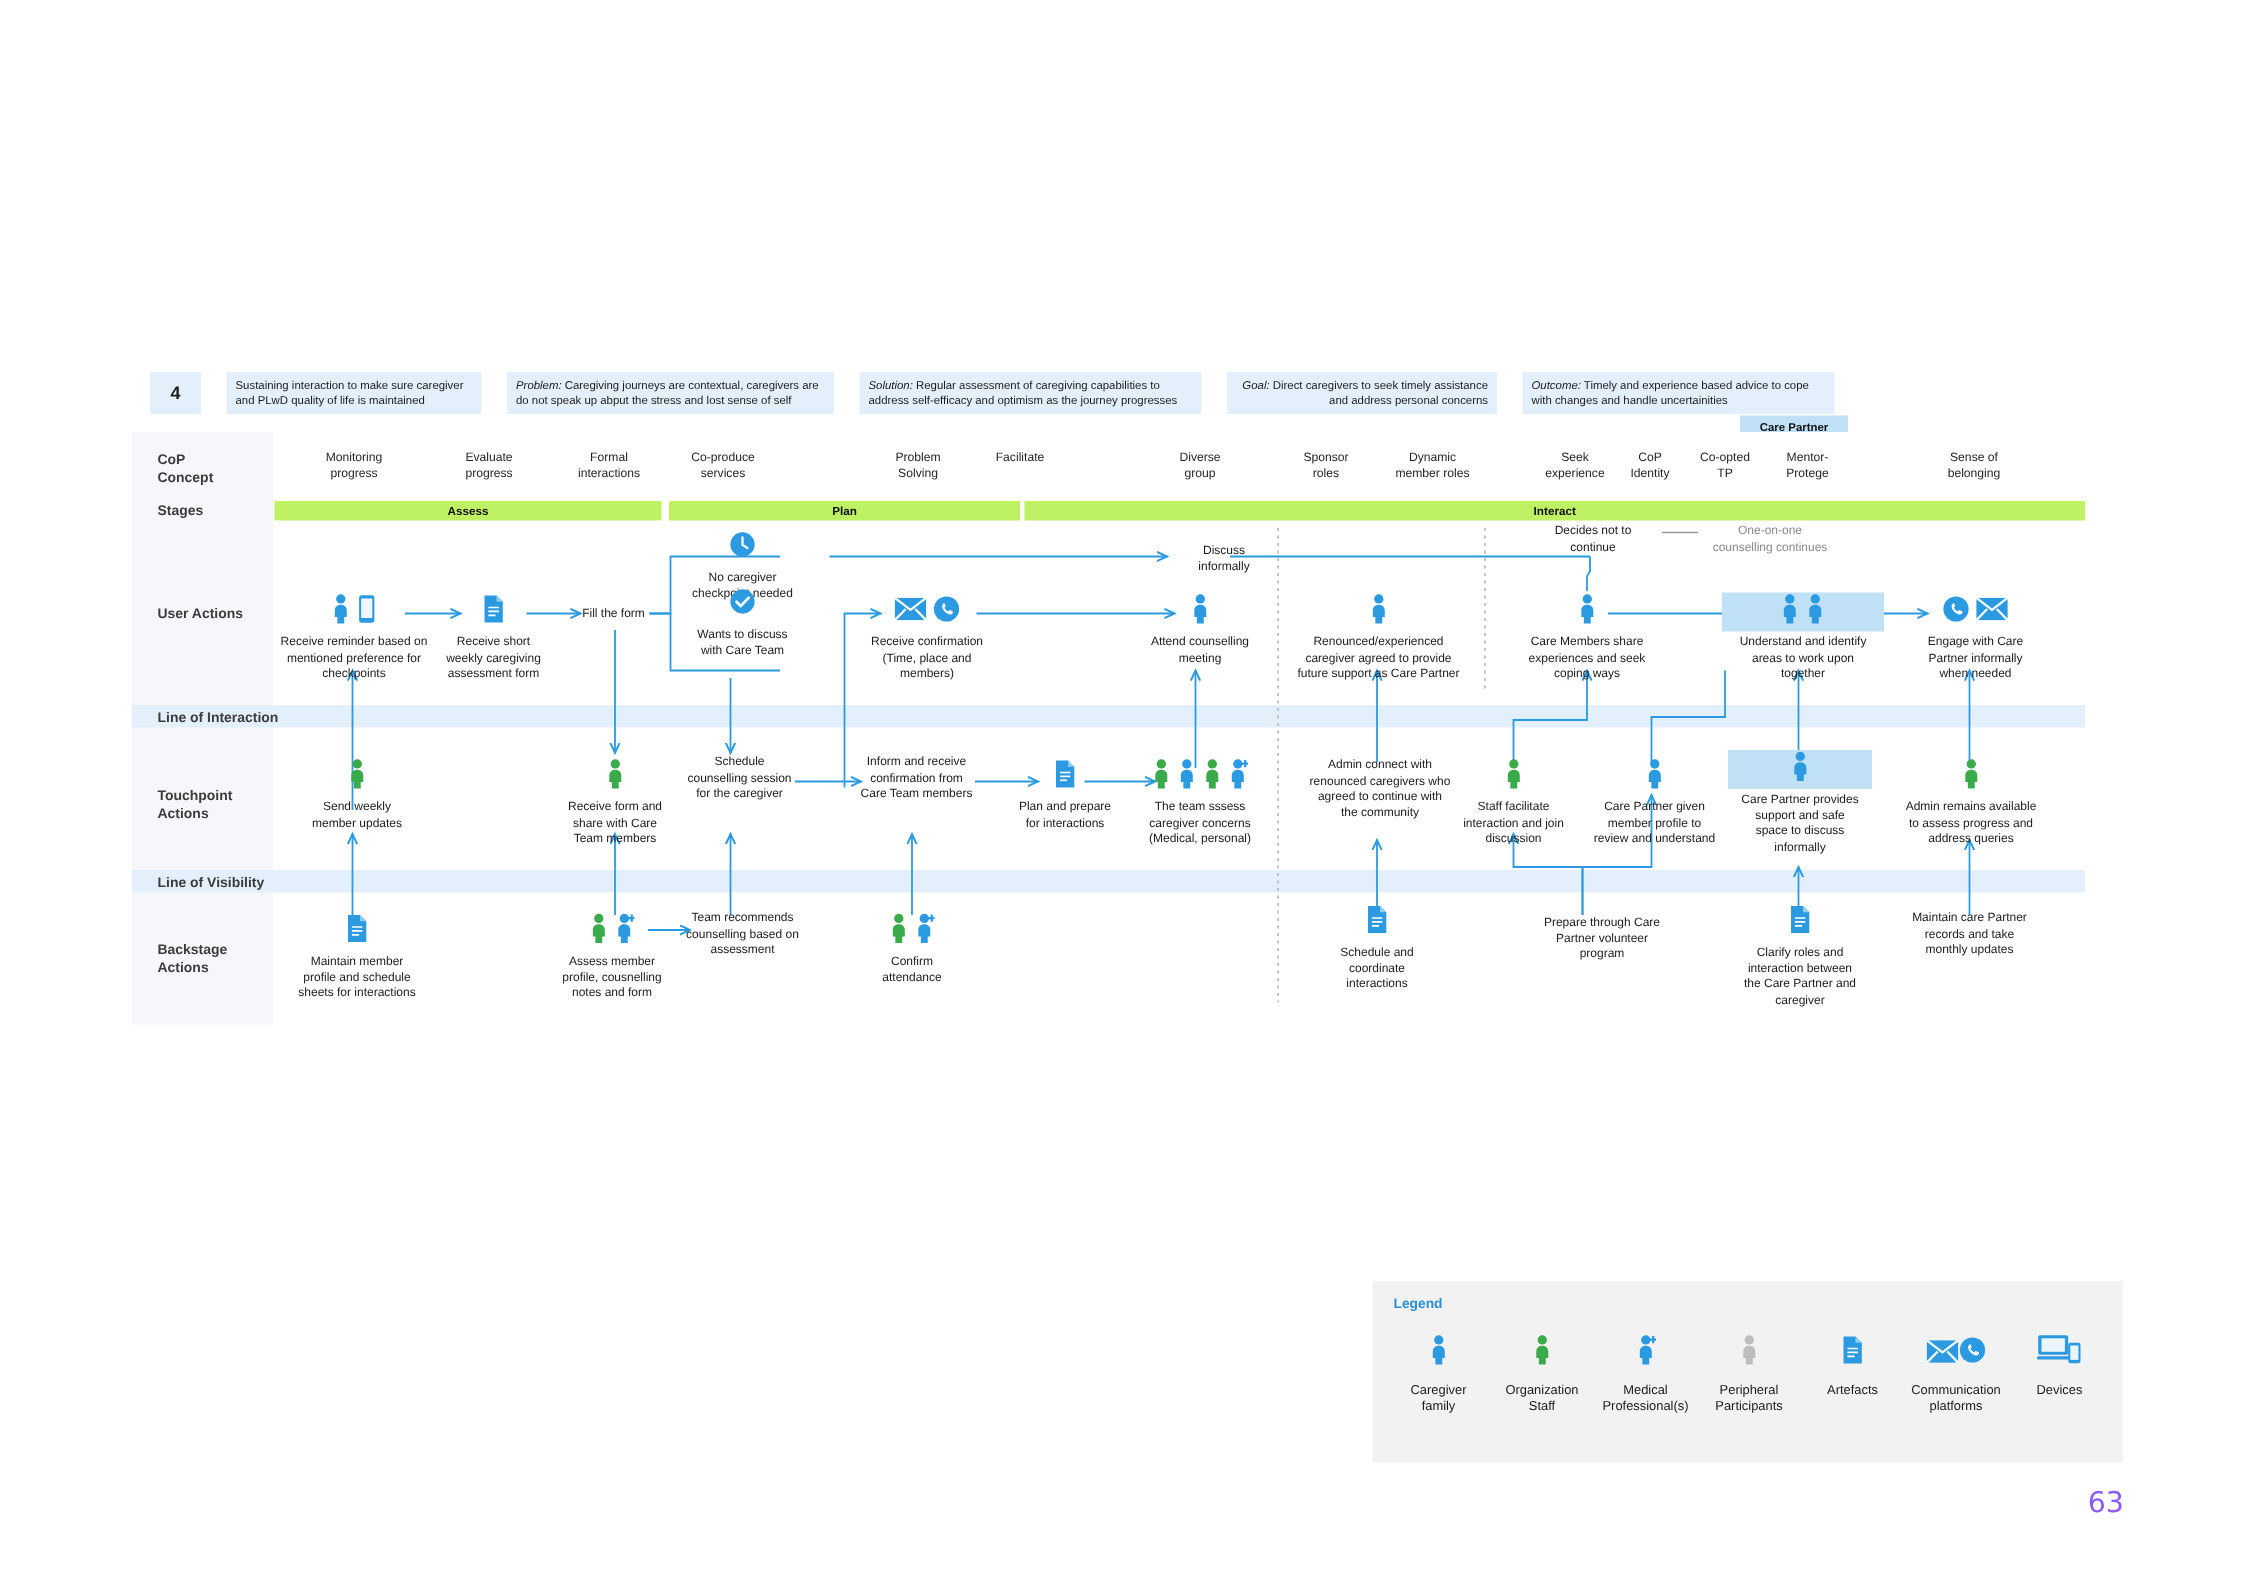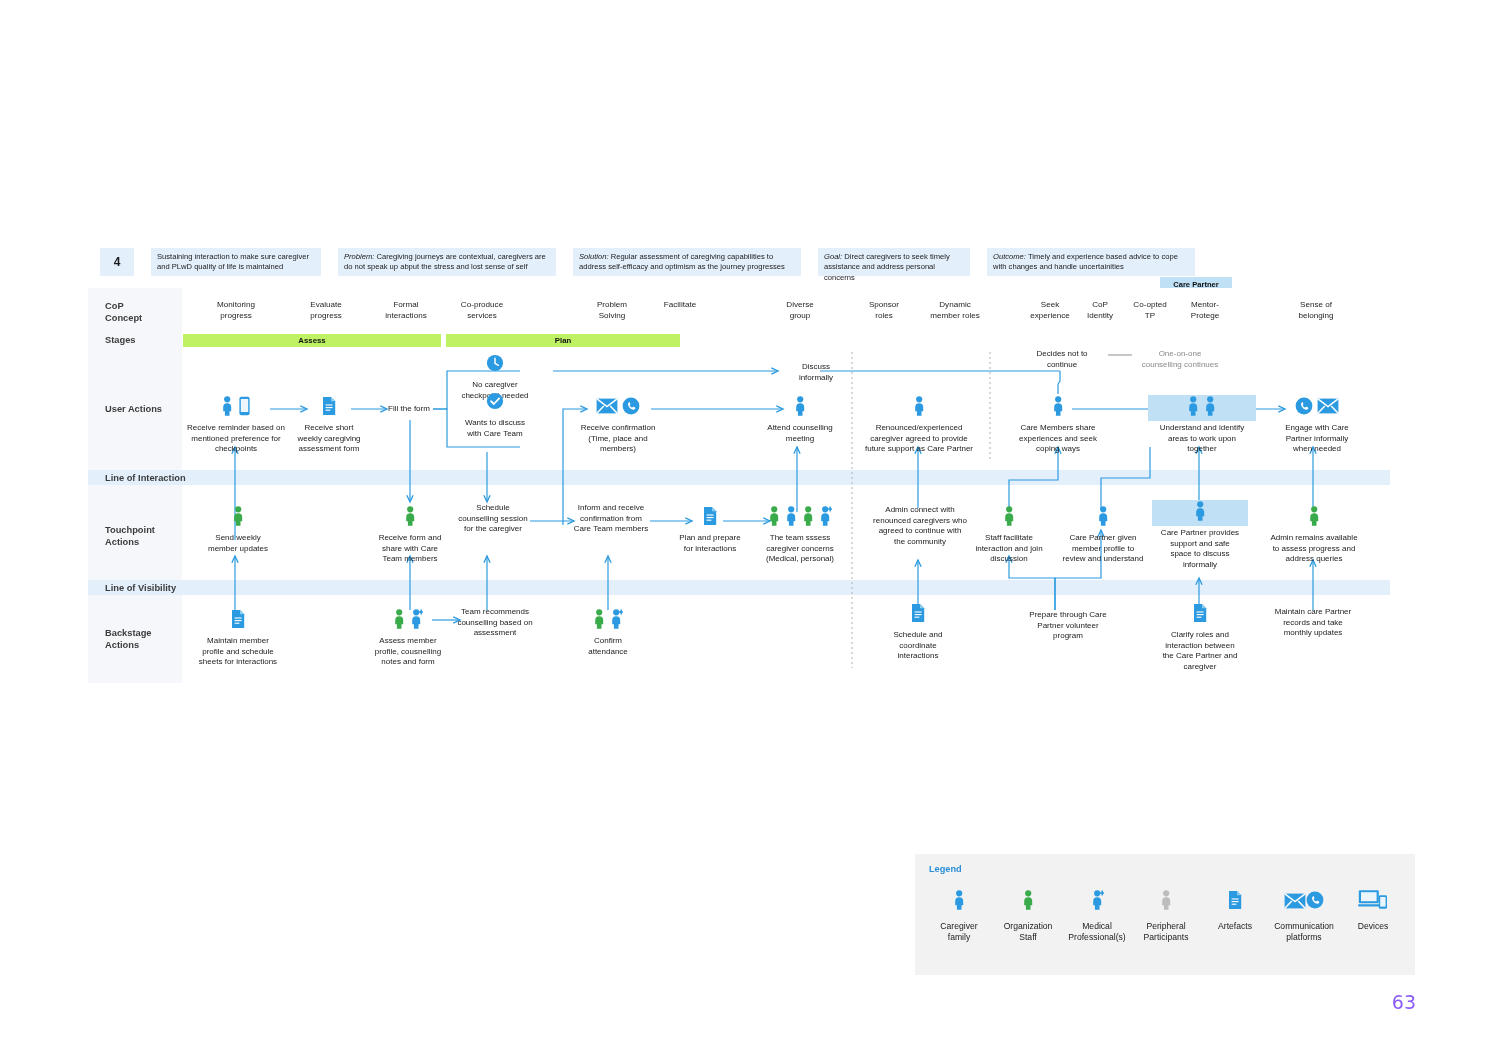--- a/index.html
+++ b/index.html
@@ -40,21 +40,21 @@
     padding:4px 6px 3px 6px; white-space:pre-line;
   }
   #num-chip {
     width:34px; display:flex; align-items:center; justify-content:center;
     font-weight:700; font-size:12px; background:#e3effb;
   }
   .chip .em { font-style:italic; }
   #chip-0 { width:170px; }
   #chip-1 { width:218px; }
   #chip-2 { width:228px; }
-  #chip-3 { width:152px; }
+  #chip-3 { width:180px;text-align:right; }
   #chip-4 { width:208px; }
 
   
   #care-partner-tag {
     position:absolute; left:1160px; top:277px; width:72px; height:14px;
     background:#bfe0f5; color:#101010;
     font-size:7.6px; font-weight:700; display:flex; align-items:center; justify-content:center;
   }
 
   
@@ -203,20 +203,21 @@
       <div class="cop-lbl" style="left: 1122px; width: 56px;">Co-opted
 TP</div>
       <div class="cop-lbl" style="left: 1174px; width: 62px;">Mentor-
 Protege</div>
       <div class="cop-lbl" style="left: 1280px; width: 72px;">Sense of
 belonging</div>
     </div>
 
   <div class="stage-bar" id="stage-assess">Assess</div>
   <div class="stage-bar" id="stage-plan">Plan</div>
+  <div class="stage-bar" id="stage-interact">Interact</div>
 
   <svg id="wires" viewBox="0 0 1500 1061">
     <defs>
       <marker id="ah" markerWidth="7" markerHeight="7" refX="5.6" refY="3" orient="auto">
         <path d="M0,0.4 L5.6,3 L0,5.6" fill="none" stroke="#2b9ae0" stroke-width="1.1"></path>
       </marker>
     </defs>
     <g stroke="#2b9ae0" stroke-width="1.2" fill="none">
 
       <line x1="270" y1="409" x2="307" y2="409" marker-end="url(#ah)"></line>

